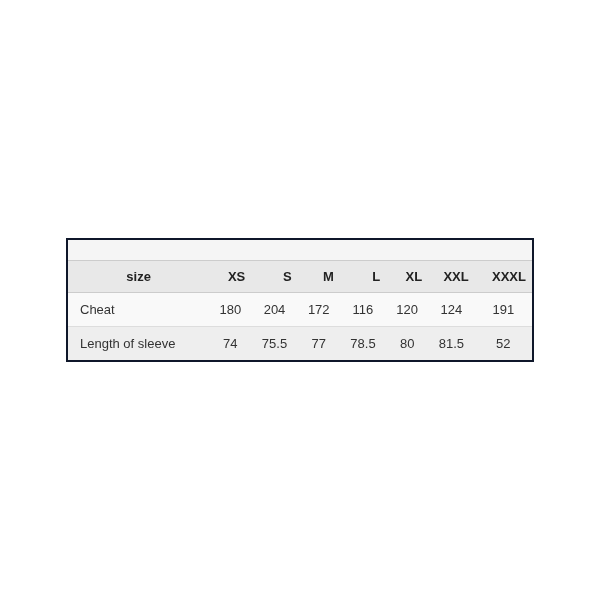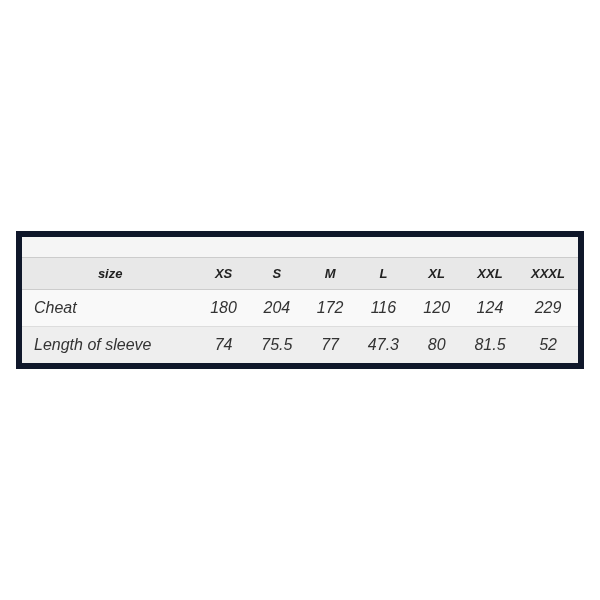--- a/index.html
+++ b/index.html
@@ -12,23 +12,22 @@
       width: 600px;
       height: 600px;
       background: #ffffff;
       display: flex;
       align-items: center;
       justify-content: center;
       font-family: Arial, sans-serif;
     }
 
     .chart-container {
-      width: 568px;
-      border: 6px solid #0f172a;
-      font-style: italic;
+      width: 468px;
+      border: 2px solid #0f172a;
     }
 
     .chart-title-row {
       background: #f5f5f5;
       border-bottom: 1px solid #cccccc;
       text-align: center;
       padding: 10px 0;
     }
 
     .chart-title {
@@ -44,39 +43,39 @@
 
     thead tr {
       background: #e8e8e8;
     }
 
     thead th {
       font-weight: bold;
       font-size: 13px;
       color: #222;
       padding: 8px 6px;
-      text-align: center;
+      text-align: right;
       border-bottom: 1px solid #cccccc;
     }
 
     thead th:first-child {
       text-align: center;
       font-weight: bold;
     }
 
     tbody tr:nth-child(odd) {
       background: #f9f9f9;
     }
 
     tbody tr:nth-child(even) {
       background: #eeeeee;
     }
 
     tbody td {
-      font-size: 16px;
+      font-size: 13px;
       color: #333;
       padding: 9px 6px;
       text-align: center;
       border-bottom: 1px solid #dddddd;
     }
 
     tbody td:first-child {
       text-align: left;
       padding-left: 12px;
       font-weight: normal;
@@ -110,27 +109,27 @@
     <tbody>
 
     <tr>
           <td>Cheat</td>
           <td>180</td>
           <td>204</td>
           <td>172</td>
           <td>116</td>
           <td>120</td>
           <td>124</td>
-          <td>229</td>
+          <td>191</td>
         </tr>
         <tr>
           <td>Length of sleeve</td>
           <td>74</td>
           <td>75.5</td>
           <td>77</td>
-          <td>47.3</td>
+          <td>78.5</td>
           <td>80</td>
           <td>81.5</td>
           <td>52</td>
         </tr>
       </tbody>
   </table>
 </div>
 
 </body></html>

